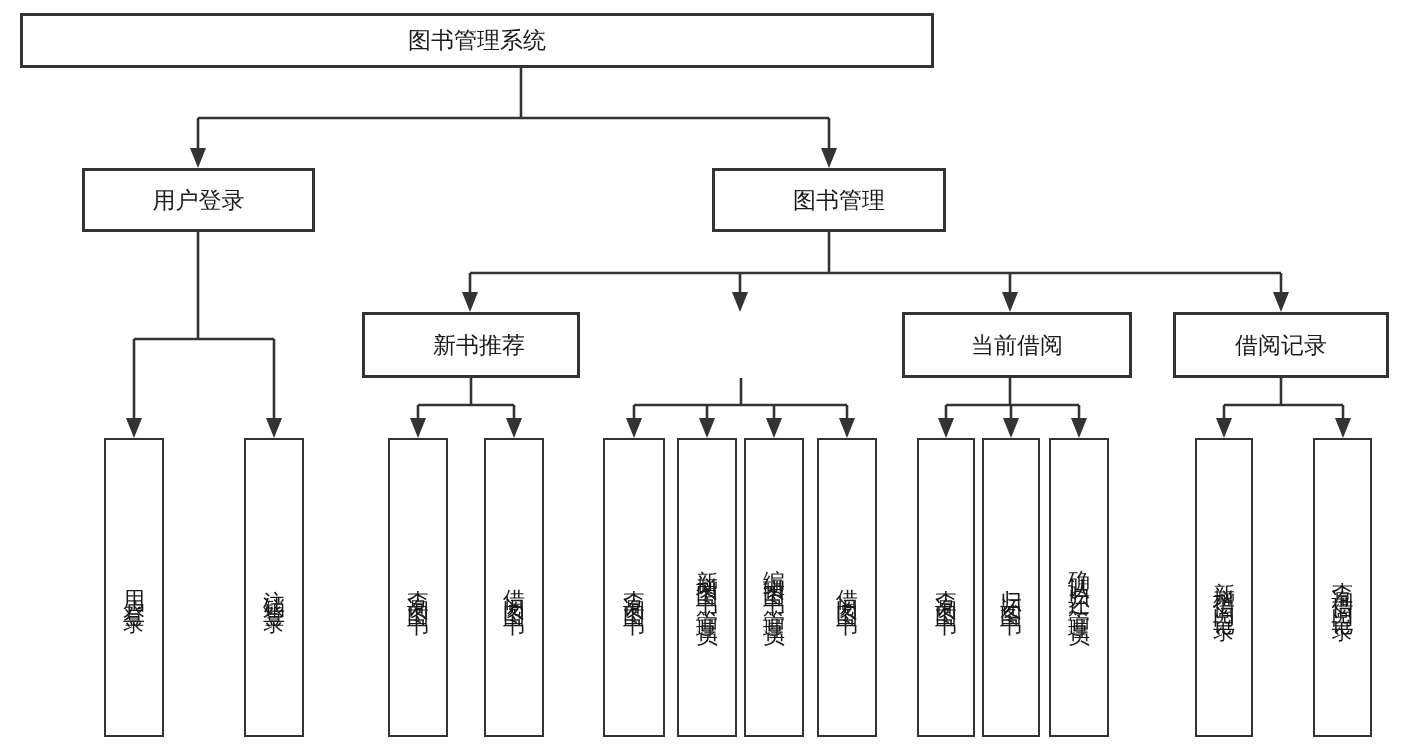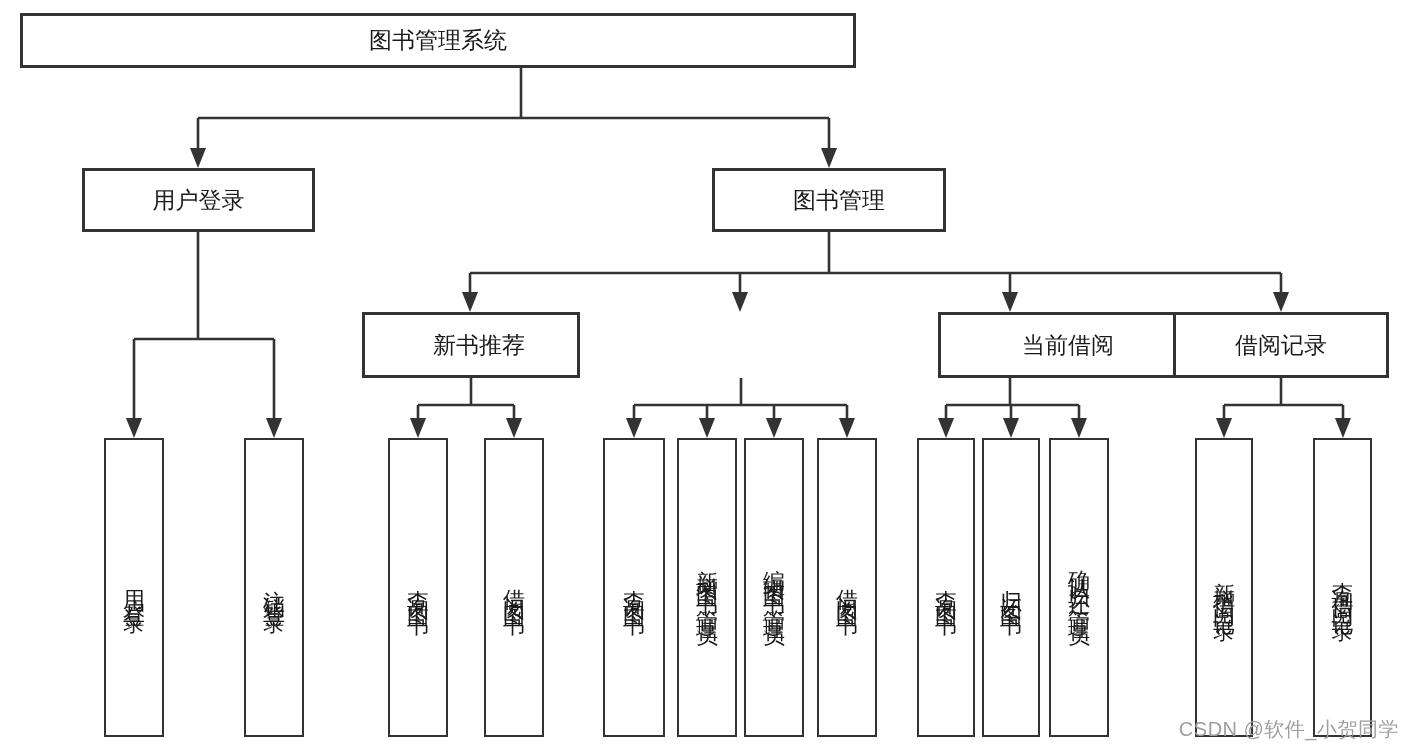--- a/index.html
+++ b/index.html
@@ -85,35 +85,35 @@
     <line x1="1079" y1="405" x2="1079" y2="420"></line>
       <polygon points="1071,418 1087,418 1079,438"></polygon>
 
     <path d="M1281 378 V405 M1224 405 H1343"></path>
     <line x1="1224" y1="405" x2="1224" y2="420"></line>
       <polygon points="1216,418 1232,418 1224,438"></polygon>
     <line x1="1343" y1="405" x2="1343" y2="420"></line>
       <polygon points="1335,418 1351,418 1343,438"></polygon>
   </svg>
 
-  <div class="node" style="left:20px;top:13px;width:836px;height:55px;">
+  <div class="node" style="left:20px;top:13px;width:914px;height:55px;">
     <span>图书管理系统</span>
   </div>
 
   <div class="node" style="left:82px;top:168px;width:233px;height:64px;">
     <span>用户登录</span>
   </div>
   <div class="node" style="left:712px;top:168px;width:234px;height:64px;padding-left:20px;">
     <span>图书管理</span>
   </div>
 
   <div class="node" style="left:362px;top:312px;width:218px;height:66px;padding-left:16px;">
     <span>新书推荐</span>
   </div>
-  <div class="node" style="left:902px;top:312px;width:260px;height:66px;margin-left:36px;">
+  <div class="node" style="left:902px;top:312px;width:230px;height:66px;">
     <span>当前借阅</span>
   </div>
   <div class="node" style="left:1173px;top:312px;width:216px;height:66px;">
     <span>借阅记录</span>
   </div>
 
   <div class="node leaf" style="left:104px;top:438px;width:60px;height:299px;">
     <span class="vtext">用户登录</span>
   </div>
   <div class="node leaf" style="left:244px;top:438px;width:60px;height:299px;">
@@ -150,15 +150,14 @@
     <span class="vtext">确认归还（管理员）</span>
   </div>
 
   <div class="node leaf" style="left:1195px;top:438px;width:58px;height:299px;">
     <span class="vtext">新增借阅记录</span>
   </div>
   <div class="node leaf" style="left:1313px;top:438px;width:59px;height:299px;">
     <span class="vtext">查询借阅记录</span>
   </div>
 
-  <div class="watermark">CSDN @软件_小贺同学</div>
 
 </div>
 
 </body></html>

